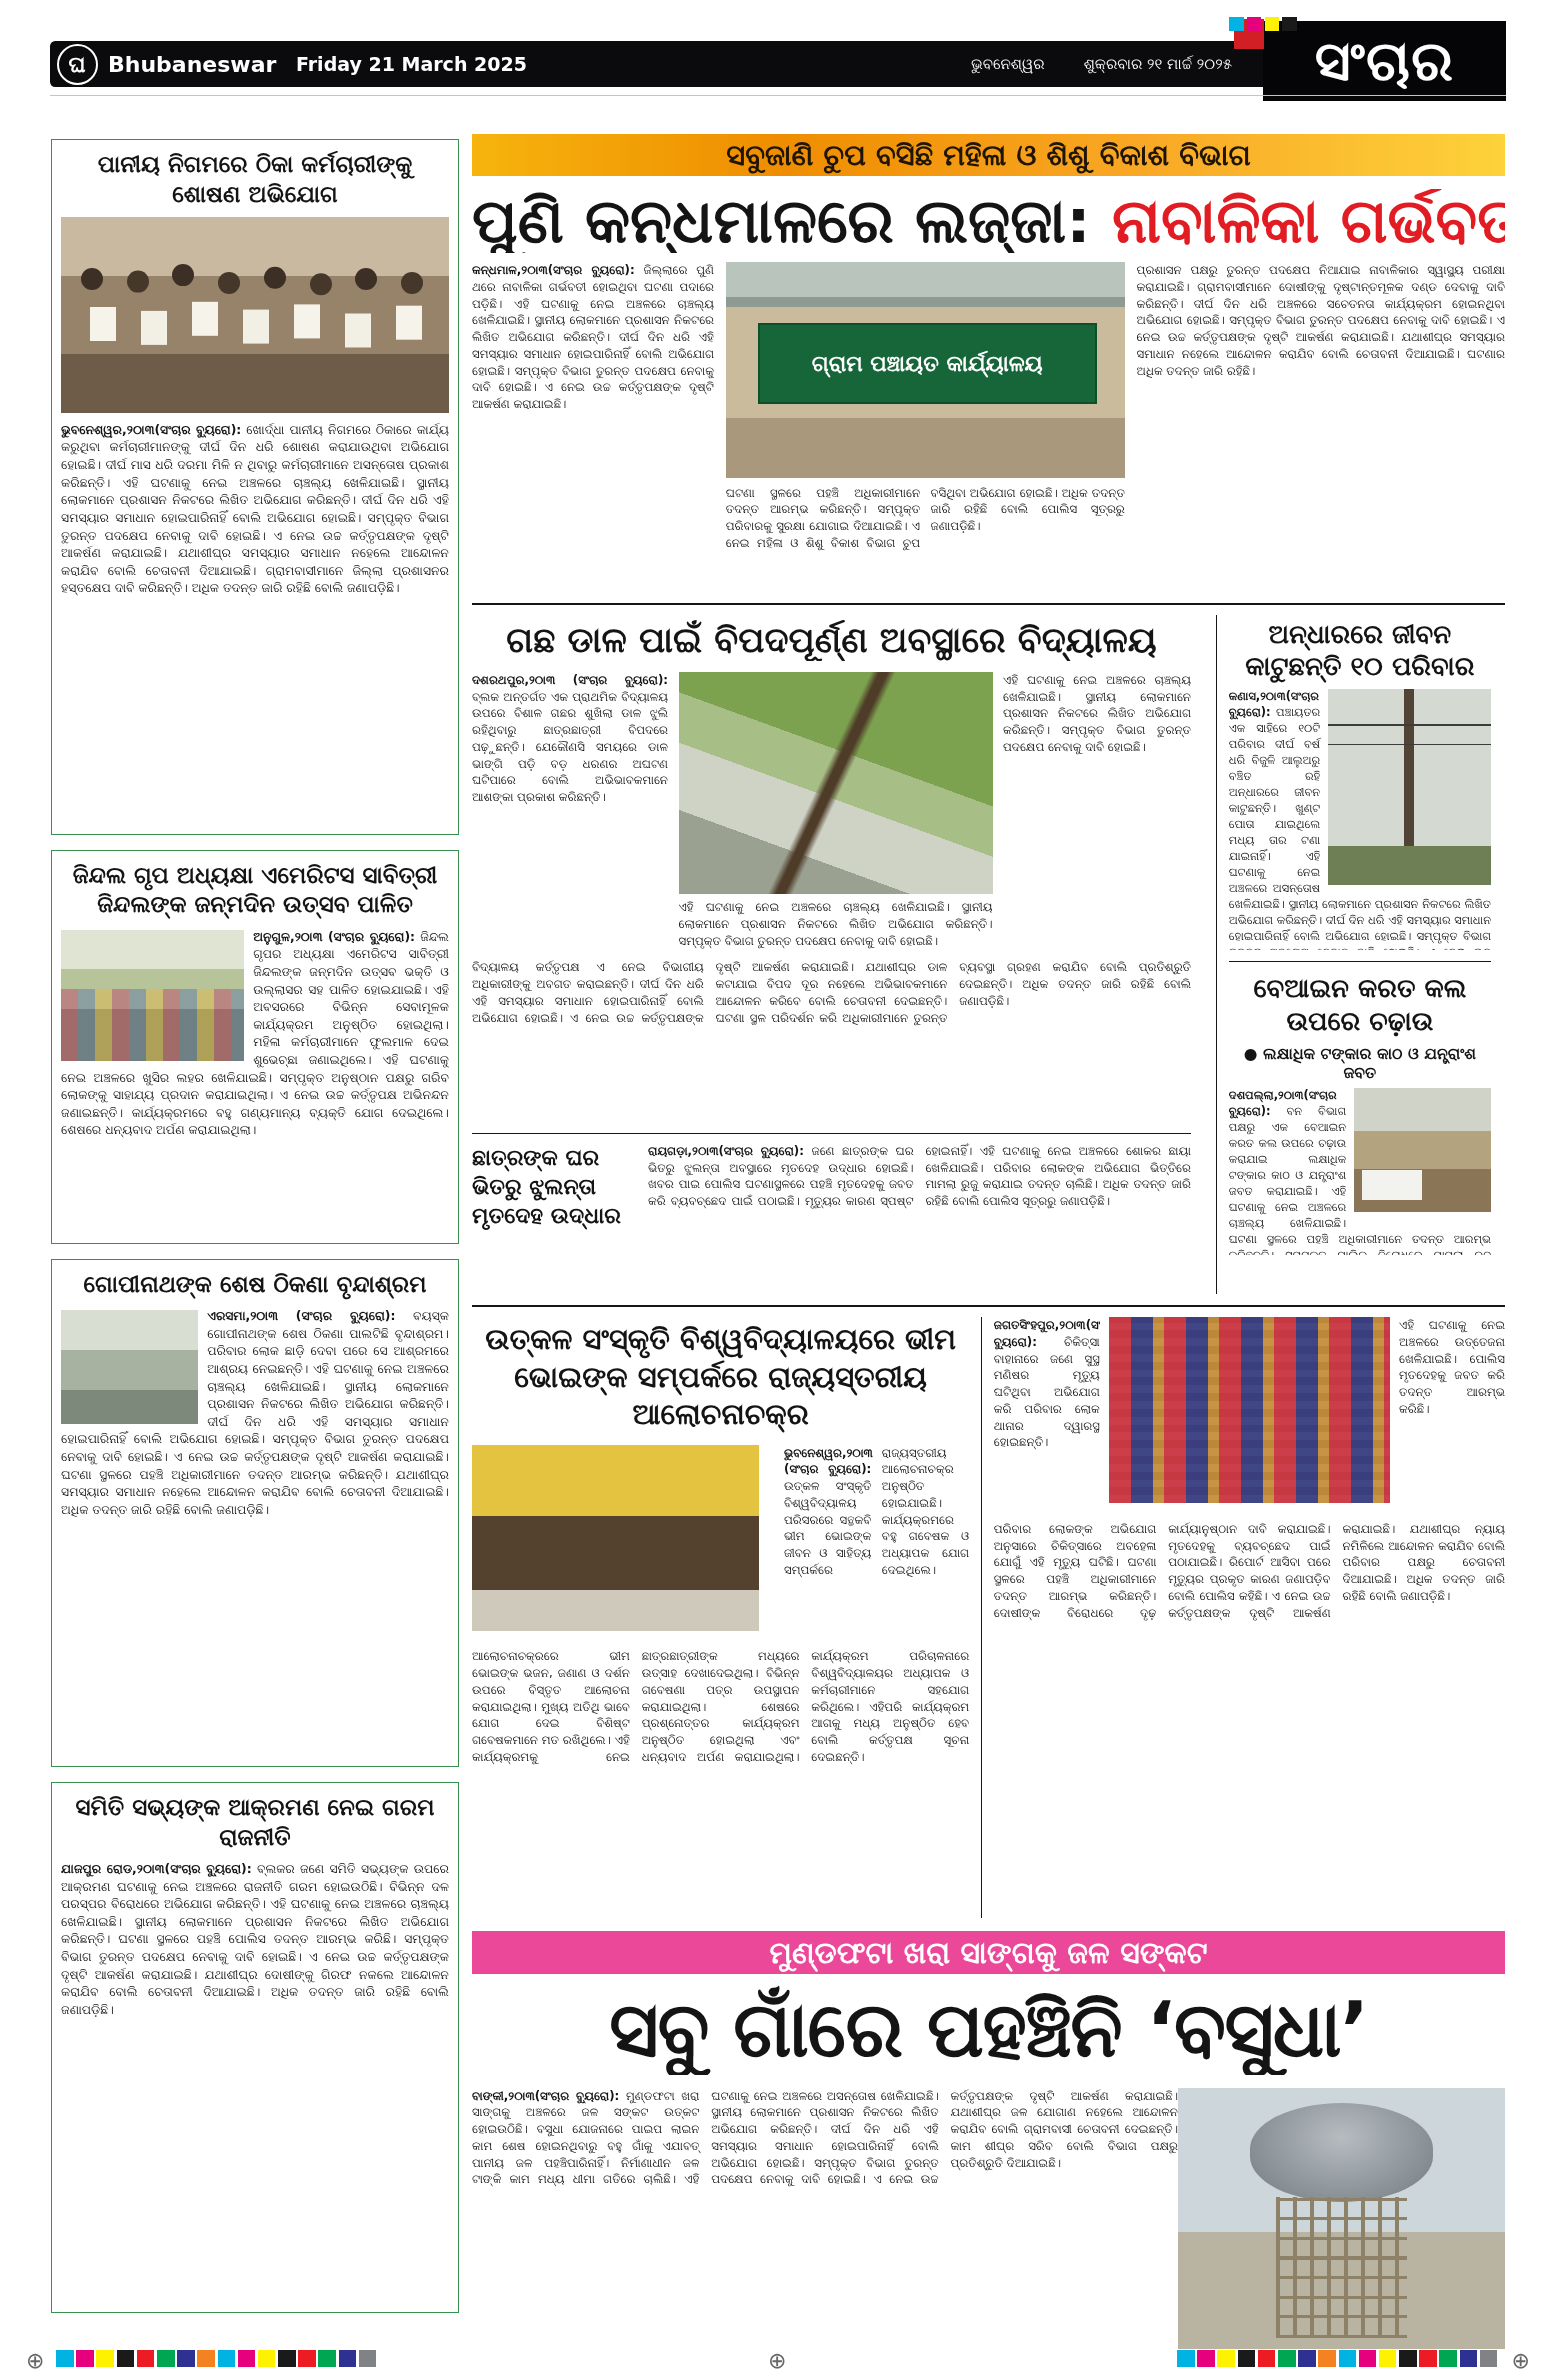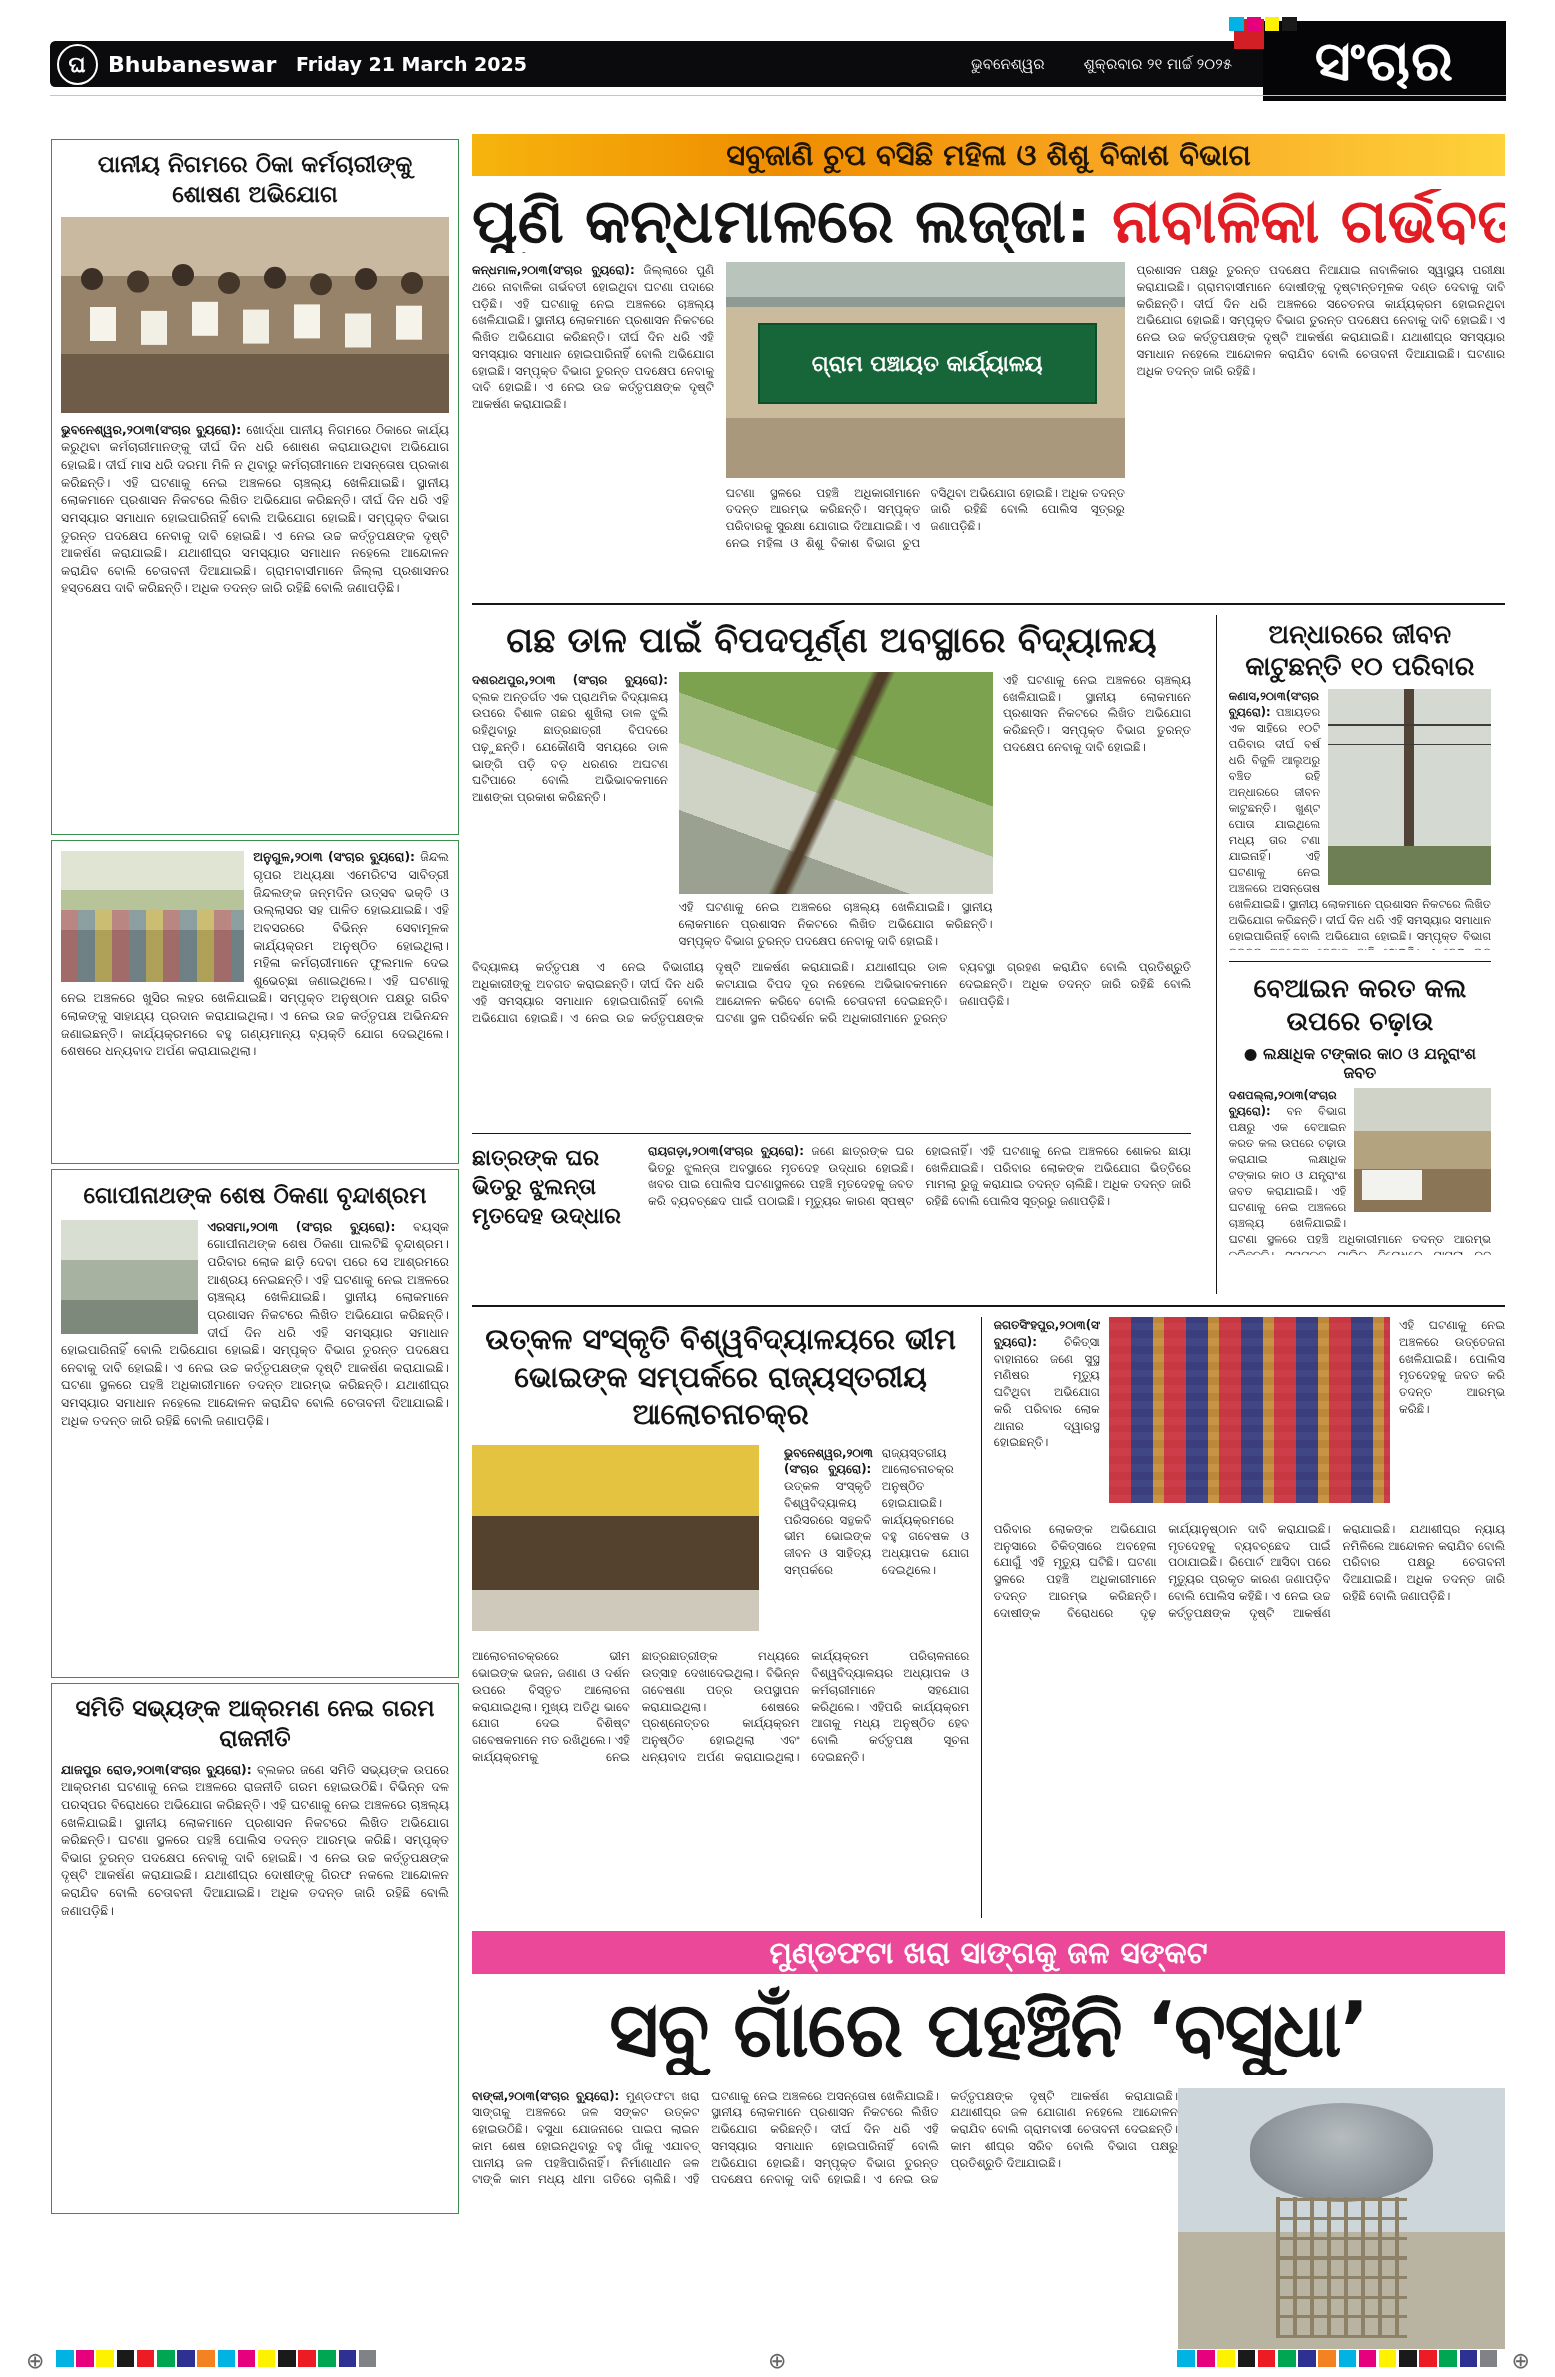--- a/index.html
+++ b/index.html
@@ -24,21 +24,21 @@
 
   
   .mk{display:inline-block;width:17.6px;height:17.6px;margin-right:2.6px;}
   .strip{position:absolute;bottom:7.8px;white-space:nowrap;}
   .strip-left{left:56px;}
   .strip-right{right:56px;}
   .reg{position:absolute;color:#666;font-size:22px;}
 
   
   .leftcol{position:absolute;left:51px;top:139px;width:408px;height:2210px;display:flex;
-           flex-direction:column;gap:5px;overflow:hidden;}
+           flex-direction:column;gap:15px;overflow:hidden;}
   .lstory{border:1.3px solid #3a8f4f;background:#fff;padding:7.8px 9.1px;box-sizing:border-box;overflow:hidden;}
   .lhead{font-size:23px;font-weight:800;text-align:center;line-height:1.28;margin:2.6px 0 7.8px;}
   .lphoto{width:100%;height:196px;margin-bottom:7.8px;position:relative;overflow:hidden;}
   .lphoto-sm{float:left;width:183px;height:131px;margin:2.6px 9.1px 3.9px 0;position:relative;overflow:hidden;}
   .lphoto-xs{float:left;width:137px;height:114px;margin:2.6px 9.1px 3.9px 0;position:relative;overflow:hidden;}
   .lbody{font-size:12.4px;line-height:1.42;text-align:justify;overflow:hidden;}
   .dateline{font-weight:800;}
   .s1 .lbody{height:405px;} .s2 .lbody{height:307px;} .s3 .lbody{height:451px;} .s4 .lbody{height:444px;}
 
   
@@ -160,20 +160,21 @@
     <div class="lstory s1">
       <div class="lhead">ପାନୀୟ ନିଗମରେ ଠିକା କର୍ମଚାରୀଙ୍କୁ ଶୋଷଣ ଅଭିଯୋଗ</div>
       <div class="lphoto photo-protest"></div>
       <div class="lbody">
         <b class="dateline">ଭୁବନେଶ୍ୱର,୨୦ା୩(ସଂଚାର ବ୍ୟୁରୋ):</b>
         <span>ଖୋର୍ଦ୍ଧା ପାନୀୟ ନିଗମରେ ଠିକାରେ କାର୍ଯ୍ୟ କରୁଥିବା କର୍ମଚାରୀମାନଙ୍କୁ ଦୀର୍ଘ ଦିନ ଧରି ଶୋଷଣ କରାଯାଉଥିବା ଅଭିଯୋଗ ହୋଇଛି। ଦୀର୍ଘ ମାସ ଧରି ଦରମା ମିଳି ନ ଥିବାରୁ କର୍ମଚାରୀମାନେ ଅସନ୍ତୋଷ ପ୍ରକାଶ କରିଛନ୍ତି। ଏହି ଘଟଣାକୁ ନେଇ ଅଞ୍ଚଳରେ ଚାଞ୍ଚଲ୍ୟ ଖେଳିଯାଇଛି। ସ୍ଥାନୀୟ ଲୋକମାନେ ପ୍ରଶାସନ ନିକଟରେ ଲିଖିତ ଅଭିଯୋଗ କରିଛନ୍ତି। ଦୀର୍ଘ ଦିନ ଧରି ଏହି ସମସ୍ୟାର ସମାଧାନ ହୋଇପାରିନାହିଁ ବୋଲି ଅଭିଯୋଗ ହୋଇଛି। ସମ୍ପୃକ୍ତ ବିଭାଗ ତୁରନ୍ତ ପଦକ୍ଷେପ ନେବାକୁ ଦାବି ହୋଇଛି। ଏ ନେଇ ଉଚ୍ଚ କର୍ତ୍ତୃପକ୍ଷଙ୍କ ଦୃଷ୍ଟି ଆକର୍ଷଣ କରାଯାଇଛି। ଯଥାଶୀଘ୍ର ସମସ୍ୟାର ସମାଧାନ ନହେଲେ ଆନ୍ଦୋଳନ କରାଯିବ ବୋଲି ଚେତାବନୀ ଦିଆଯାଇଛି। ଗ୍ରାମବାସୀମାନେ ଜିଲ୍ଲା ପ୍ରଶାସନର ହସ୍ତକ୍ଷେପ ଦାବି କରିଛନ୍ତି। ଅଧିକ ତଦନ୍ତ ଜାରି ରହିଛି ବୋଲି ଜଣାପଡ଼ିଛି।</span>
       </div>
     </div>
 
     <div class="lstory s2">
+      <div class="lhead">ଜିନ୍ଦଲ ଗୃପ ଅଧ୍ୟକ୍ଷା ଏମେରିଟସ ସାବିତ୍ରୀ ଜିନ୍ଦଲଙ୍କ ଜନ୍ମଦିନ ଉତ୍ସବ ପାଳିତ</div>
       <div class="lbody">
         <span class="lphoto-sm photo-jindal"></span>
         <b class="dateline">ଅନୁଗୁଳ,୨୦ା୩ (ସଂଚାର ବ୍ୟୁରୋ):</b>
         <span>ଜିନ୍ଦଲ ଗୃପର ଅଧ୍ୟକ୍ଷା ଏମେରିଟସ ସାବିତ୍ରୀ ଜିନ୍ଦଲଙ୍କ ଜନ୍ମଦିନ ଉତ୍ସବ ଭକ୍ତି ଓ ଉଲ୍ଲାସର ସହ ପାଳିତ ହୋଇଯାଇଛି। ଏହି ଅବସରରେ ବିଭିନ୍ନ ସେବାମୂଳକ କାର୍ଯ୍ୟକ୍ରମ ଅନୁଷ୍ଠିତ ହୋଇଥିଲା। ମହିଳା କର୍ମଚାରୀମାନେ ଫୁଲମାଳ ଦେଇ ଶୁଭେଚ୍ଛା ଜଣାଇଥିଲେ। ଏହି ଘଟଣାକୁ ନେଇ ଅଞ୍ଚଳରେ ଖୁସିର ଲହର ଖେଳିଯାଇଛି। ସମ୍ପୃକ୍ତ ଅନୁଷ୍ଠାନ ପକ୍ଷରୁ ଗରିବ ଲୋକଙ୍କୁ ସାହାଯ୍ୟ ପ୍ରଦାନ କରାଯାଇଥିଲା। ଏ ନେଇ ଉଚ୍ଚ କର୍ତ୍ତୃପକ୍ଷ ଅଭିନନ୍ଦନ ଜଣାଇଛନ୍ତି। କାର୍ଯ୍ୟକ୍ରମରେ ବହୁ ଗଣ୍ୟମାନ୍ୟ ବ୍ୟକ୍ତି ଯୋଗ ଦେଇଥିଲେ। ଶେଷରେ ଧନ୍ୟବାଦ ଅର୍ପଣ କରାଯାଇଥିଲା।</span>
       </div>
     </div>
 
     <div class="lstory s3">
       <div class="lhead">ଗୋପୀନାଥଙ୍କ ଶେଷ ଠିକଣା ବୃନ୍ଦାଶ୍ରମ</div>
       <div class="lbody">

